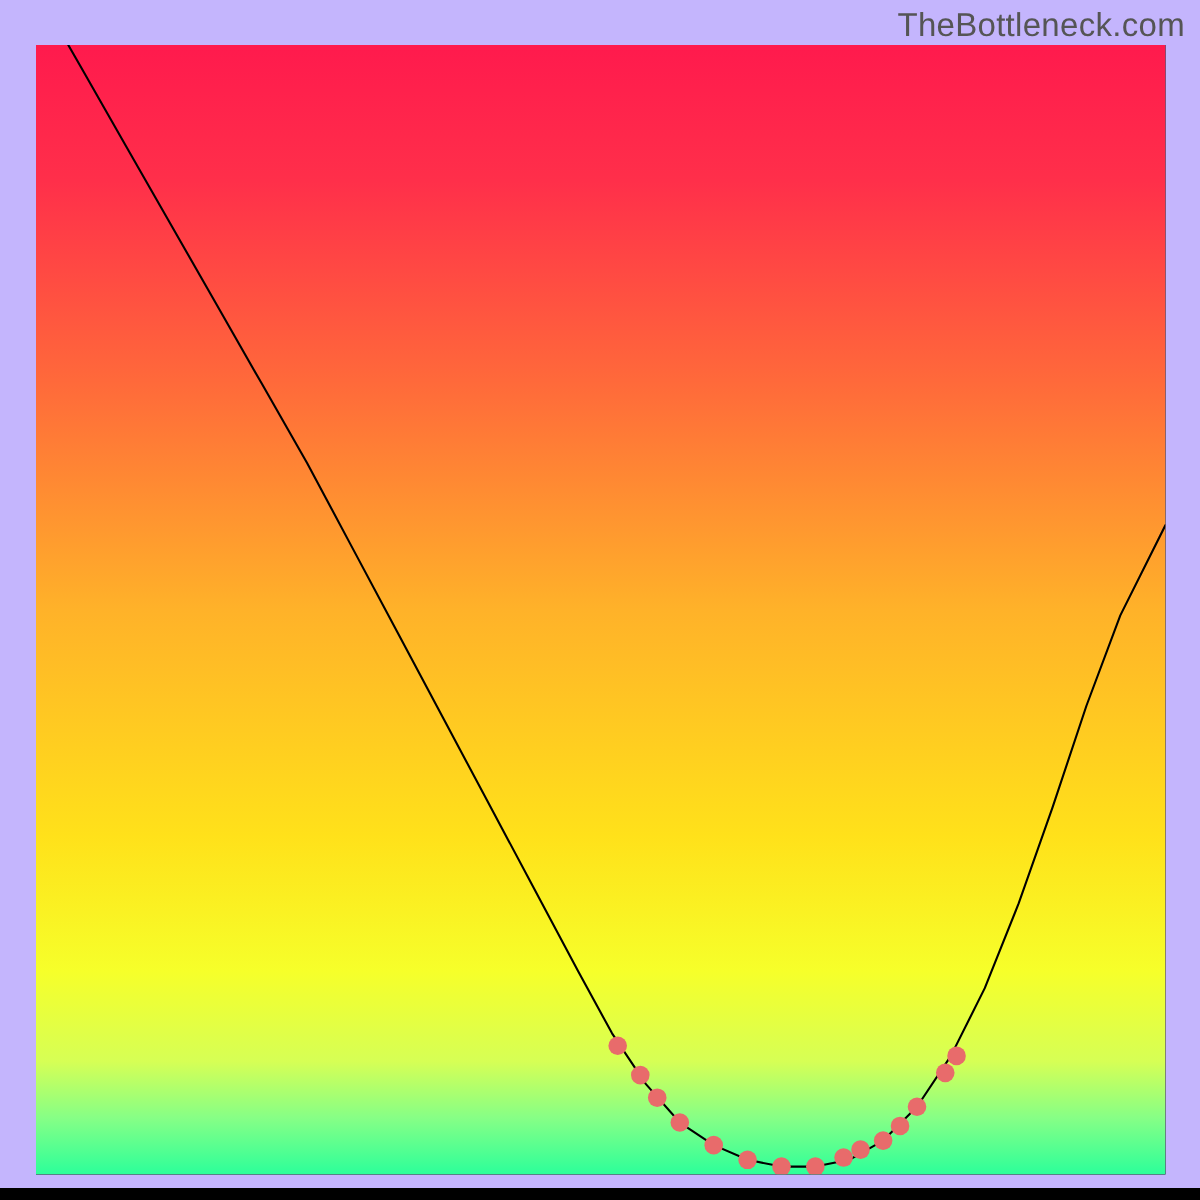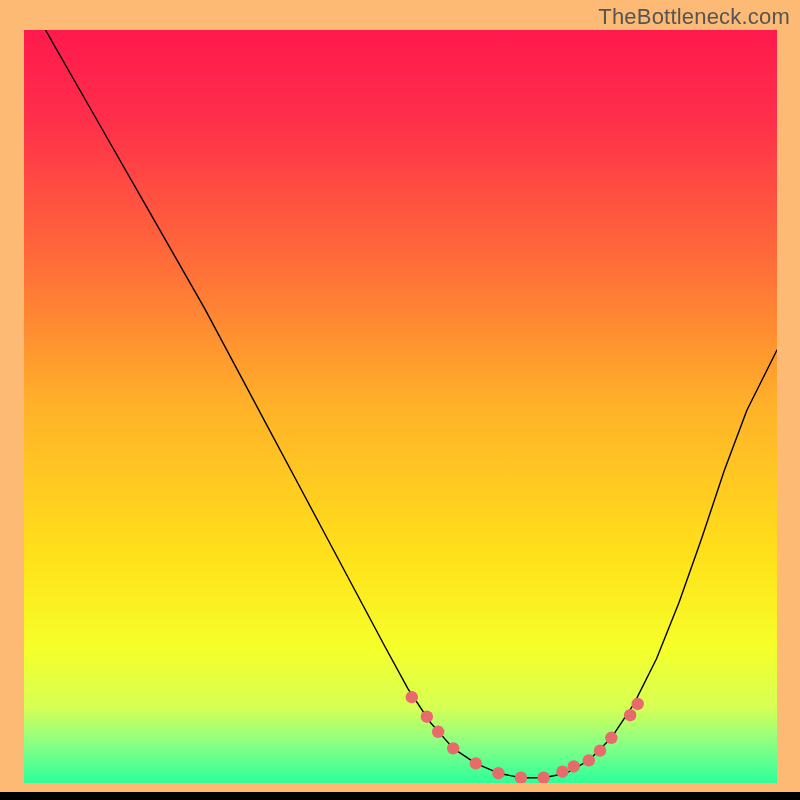--- a/index.html
+++ b/index.html
@@ -1,21 +1,21 @@
 <!DOCTYPE html>
 <html><head>
 <meta charset="utf-8">
 <style>
   * { margin: 0; padding: 0; box-sizing: border-box; }
   html, body { width: 800px; height: 800px; overflow: hidden; background: #000; }
   .container {
     position: relative;
     width: 800px;
     height: 792px;
-    background: #fdba74;
+    background: #c4b5fd;
   }
   .watermark {
     position: absolute;
     top: 4px;
     right: 10px;
     font-family: Arial, Helvetica, sans-serif;
     font-size: 22px;
     font-weight: 500;
     color: #555;
     letter-spacing: 0.2px;

